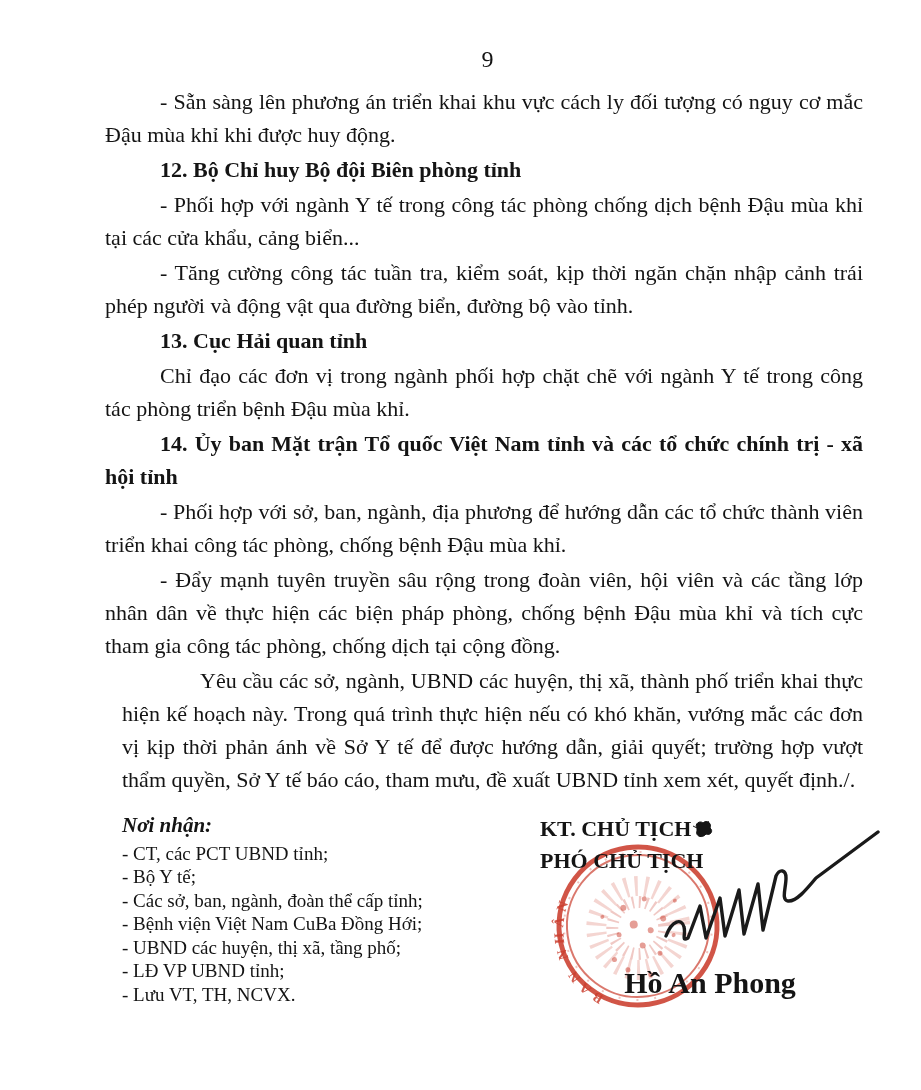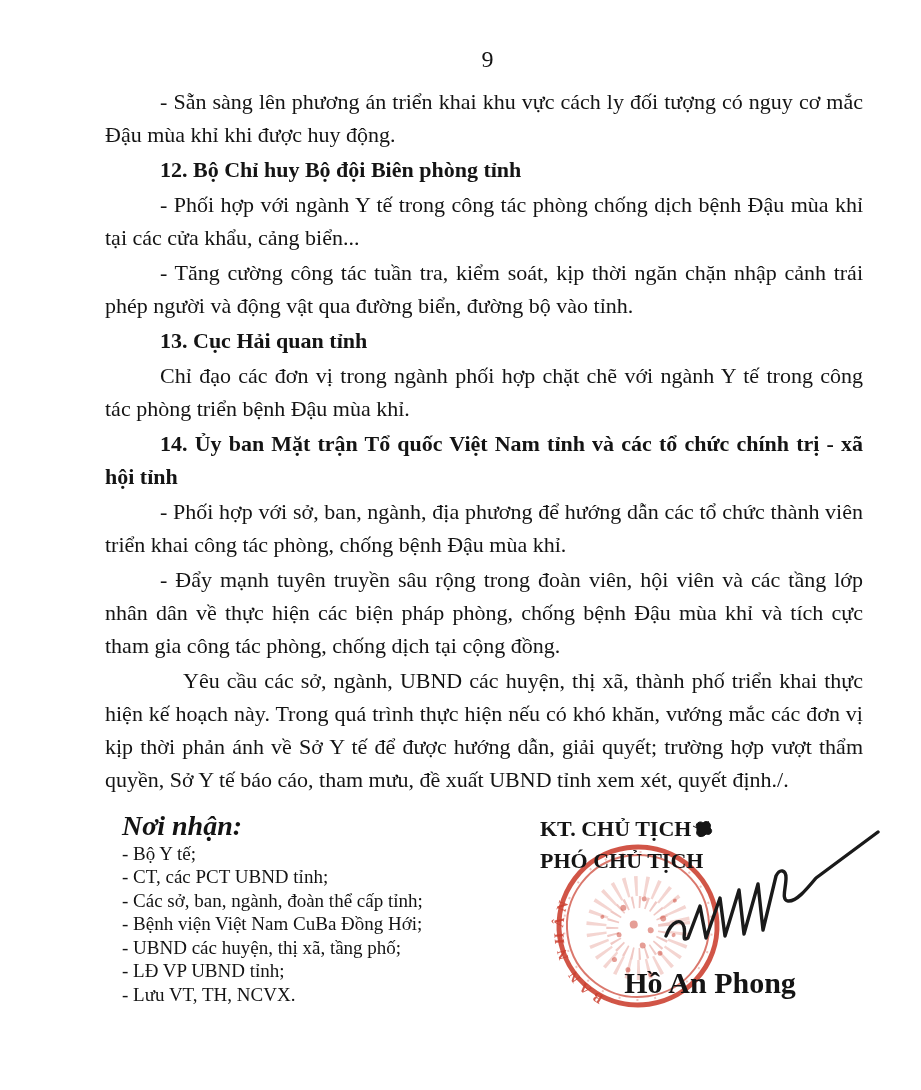--- a/index.html
+++ b/index.html
@@ -11,26 +11,26 @@
   .page-number {
     position:absolute; top:46px; left:54px; right:0;
     text-align:center; font-size:24px;
   }
   .content {
     position:absolute; top:83px; left:105px; width:758px;
     font-size:22px; line-height:33px; text-align:justify;
   }
   .content p { margin:2px 0 0 0; text-indent:55px; }
   .content p.heading { font-weight:bold; }
-  .content p.closing { text-indent:78px; }
+  .content p.closing { text-indent:78px;margin-left:17px; }
   .recipients {
     position:absolute; left:122px; top:814px; width:400px;
     font-size:19px; line-height:23.5px;
   }
-  .recipients-label { font-weight:bold; font-style:italic; font-size:28px; margin-bottom:4px; }
+  .recipients-label { font-weight:bold; font-style:italic; font-size:21px; margin-bottom:4px; }
   .sign-area { position:absolute; left:540px; top:810px; width:360px; height:280px; }
   .sign-title { position:relative; z-index:2; font-weight:bold;
     font-size:22px; line-height:27px; padding-top:5px; white-space:nowrap; }
   .ink-blob { display:inline-block; vertical-align:-2px; margin-left:1px; }
   .stamp { position:absolute; left:8px; top:26px; z-index:1; opacity:0.93; }
   .signature { position:absolute; left:108px; top:14px; z-index:3; }
   .sign-name { position:absolute; z-index:3; left:0; right:20px; top:156px;
     text-align:center; font-weight:bold; font-size:30px; }
 </style>
 </head>
@@ -48,22 +48,22 @@
     <p class="heading">13. Cục Hải quan tỉnh</p>
     <p>Chỉ đạo các đơn vị trong ngành phối hợp chặt chẽ với ngành Y tế trong công tác phòng triển bệnh Đậu mùa khỉ.</p>
     <p class="heading">14. Ủy ban Mặt trận Tổ quốc Việt Nam tỉnh và các tổ chức chính trị - xã hội tỉnh</p>
     <p>- Phối hợp với sở, ban, ngành, địa phương để hướng dẫn các tổ chức thành viên triển khai công tác phòng, chống bệnh Đậu mùa khỉ.</p>
     <p>- Đẩy mạnh tuyên truyền sâu rộng trong đoàn viên, hội viên và các tầng lớp nhân dân về thực hiện các biện pháp phòng, chống bệnh Đậu mùa khỉ và tích cực tham gia công tác phòng, chống dịch tại cộng đồng.</p>
     <p class="closing">Yêu cầu các sở, ngành, UBND các huyện, thị xã, thành phố triển khai thực hiện kế hoạch này. Trong quá trình thực hiện nếu có khó khăn, vướng mắc các đơn vị kịp thời phản ánh về Sở Y tế để được hướng dẫn, giải quyết; trường hợp vượt thẩm quyền, Sở Y tế báo cáo, tham mưu, đề xuất UBND tỉnh xem xét, quyết định./.</p>
   </div>
 
   <div class="recipients">
     <div class="recipients-label">Nơi nhận:</div>
+    <div>- CT, các PCT UBND tỉnh;</div>
     <div>- Bộ Y tế;</div>
-    <div>- CT, các PCT UBND tỉnh;</div>
     <div>- Các sở, ban, ngành, đoàn thể cấp tỉnh;</div>
     <div>- Bệnh viện Việt Nam CuBa Đồng Hới;</div>
     <div>- UBND các huyện, thị xã, tầng phố;</div>
     <div>- LĐ VP UBND tỉnh;</div>
     <div>- Lưu VT, TH, NCVX.</div>
   </div>
 
   <div class="sign-area">
 
     <svg class="stamp" width="180" height="180" viewBox="0 0 180 180">

